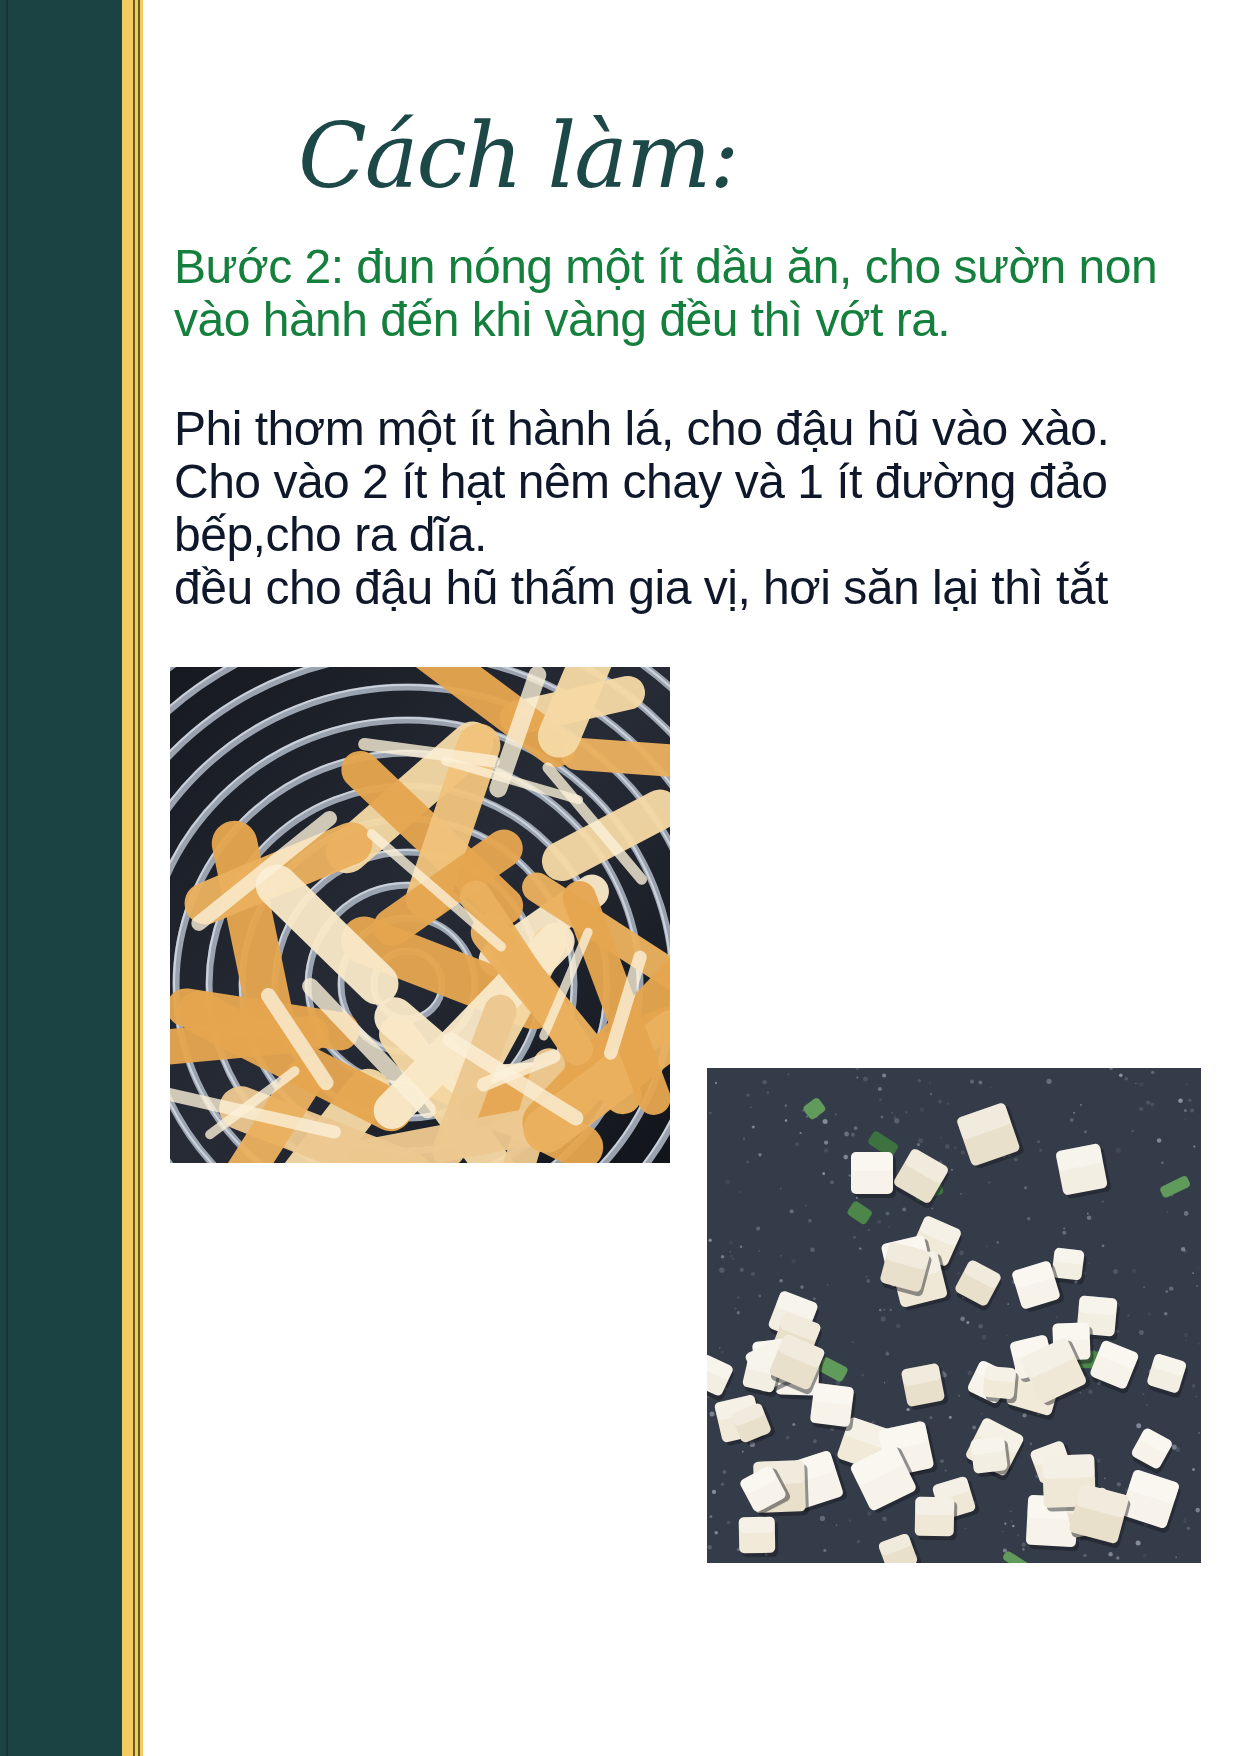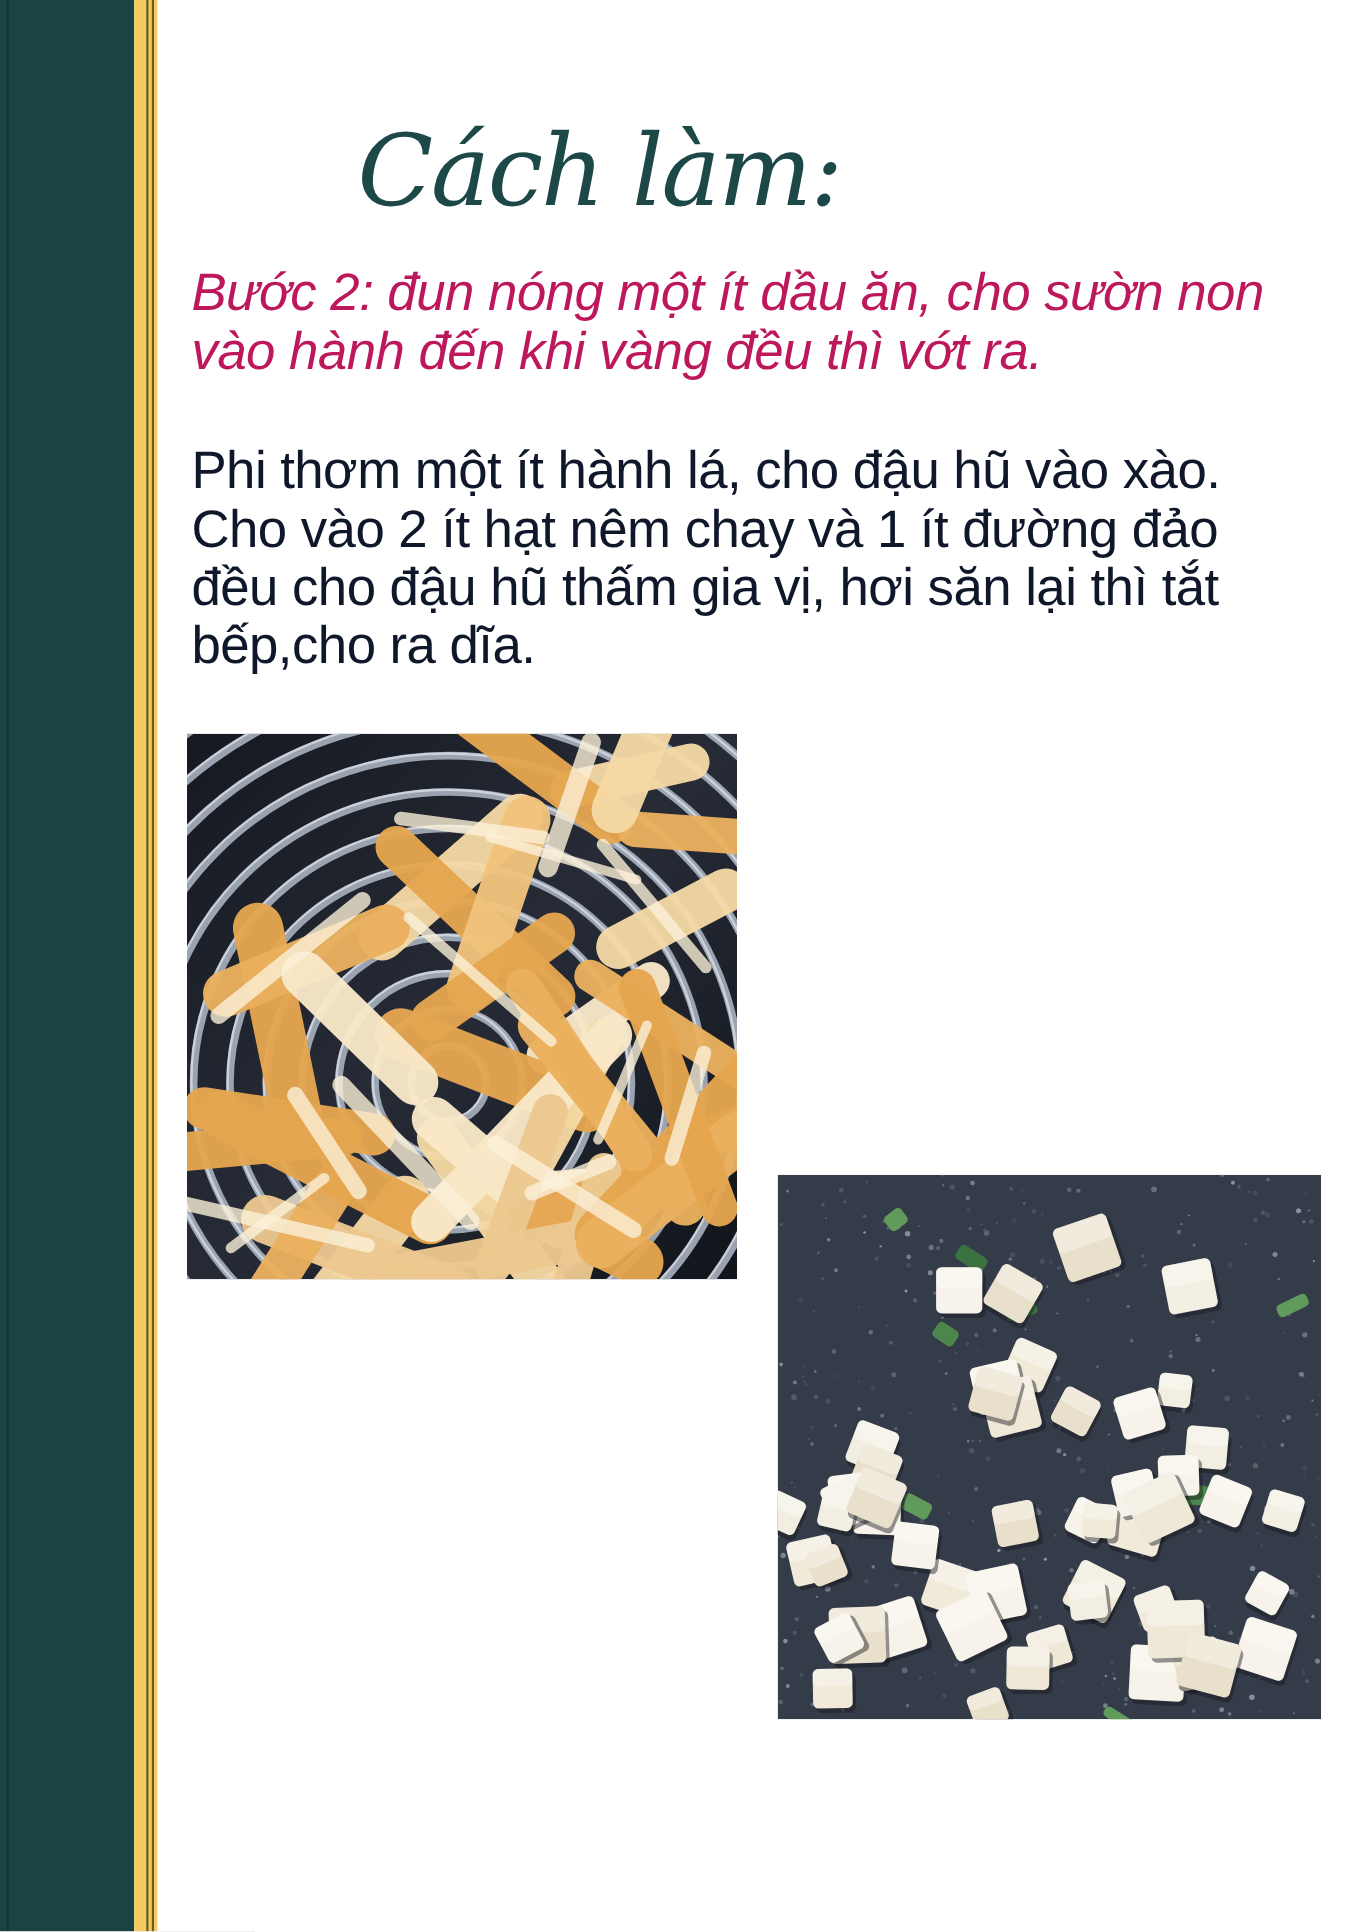--- a/index.html
+++ b/index.html
@@ -13,21 +13,20 @@
   .band-gold{position:absolute;left:122px;top:0;width:21px;height:1756px;background:#F3CB62;}
   .band-gold .gline{position:absolute;top:0;width:2px;height:1756px;background:#6A5C1E;}
   .band-gold .gline.a{left:11px;}
   .band-gold .gline.b{left:16px;}
   
   .title{
     position:absolute;left:298px;top:44px;
     font-family:"DejaVu Serif",serif;font-style:italic;font-weight:500;
     font-size:90px;line-height:1.15;letter-spacing:-2px;color:#1D4848;
     white-space:nowrap;
-    margin-left:27px;
   }
   
   .para{position:absolute;left:174px;width:1050px;color:#2C5A56;}
   .para .line{
     font-size:48px;line-height:53px;letter-spacing:-0.5px;white-space:nowrap;
   }
   .para.p1{top:240px;}
   .para.p2{top:402px;}
   
   .photo{position:absolute;margin:0;padding:0;display:block;}
@@ -43,30 +42,30 @@
   <div class="band-green" style="background: rgb(27, 67, 67);">
     <div class="band-green-edge"></div>
   </div>
   <div class="band-gold" style="background: rgb(243, 203, 98);">
     <div class="gline a" style="background: rgb(106, 92, 30);"></div>
     <div class="gline b" style="background: rgb(106, 92, 30);"></div>
   </div>
 
   <h1 class="title" style="color: rgb(29, 72, 72);">Cách làm:</h1>
 
-  <div class="para p1" style="color: #be185d; font-style: italic;">
+  <div class="para p1" style="color: #15803d;">
     <div class="line">Bước 2: đun nóng một ít dầu ăn, cho sườn non</div>
     <div class="line">vào hành đến khi vàng đều thì vớt ra.</div>
   </div>
 
   <div class="para p2" style="color: #0f172a;">
     <div class="line">Phi thơm một ít hành lá, cho đậu hũ vào xào.</div>
     <div class="line">Cho vào 2 ít hạt nêm chay và 1 ít đường đảo</div>
+    <div class="line">bếp,cho ra dĩa.</div>
     <div class="line">đều cho đậu hũ thấm gia vị, hơi săn lại thì tắt</div>
-    <div class="line">bếp,cho ra dĩa.</div>
   </div>
 
   <figure class="photo photo1" id="photo1" role="img" aria-label="Sườn non chiên vàng đều trên vỉ inox">
       <svg viewBox="0 0 500 496" width="500" height="496" xmlns="http://www.w3.org/2000/svg">
         <defs>
           <linearGradient id="bg1" x1="0" y1="0" x2="1" y2="1">
             <stop offset="0" stop-color="#161920"></stop>
             <stop offset="0.5" stop-color="#262b36"></stop>
             <stop offset="1" stop-color="#11141a"></stop>
           </linearGradient>

